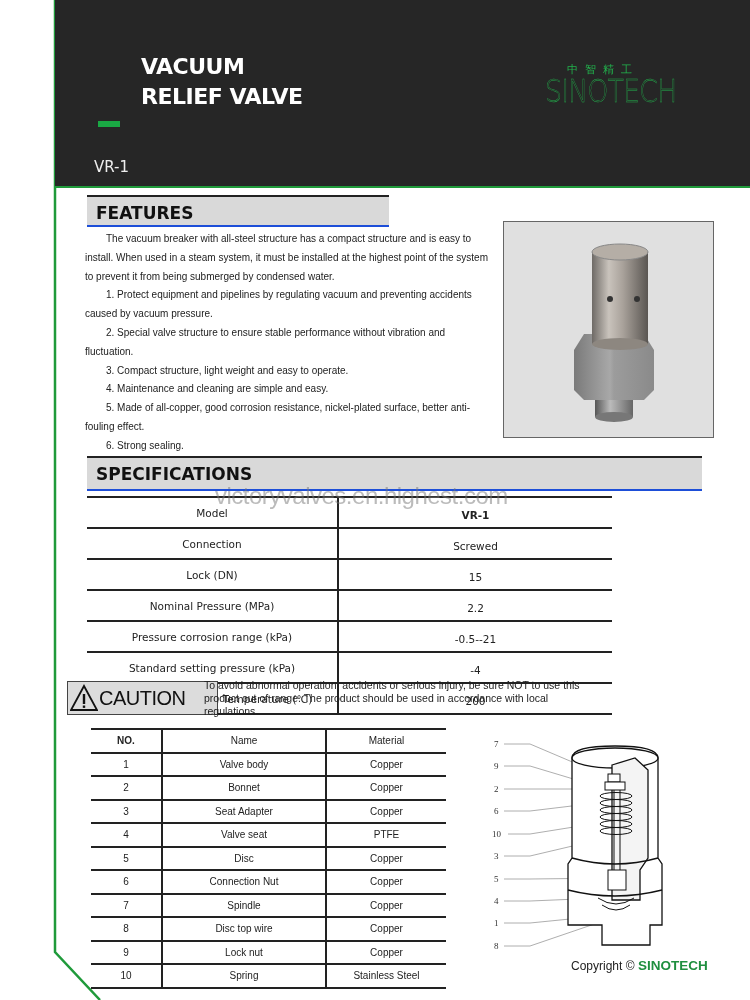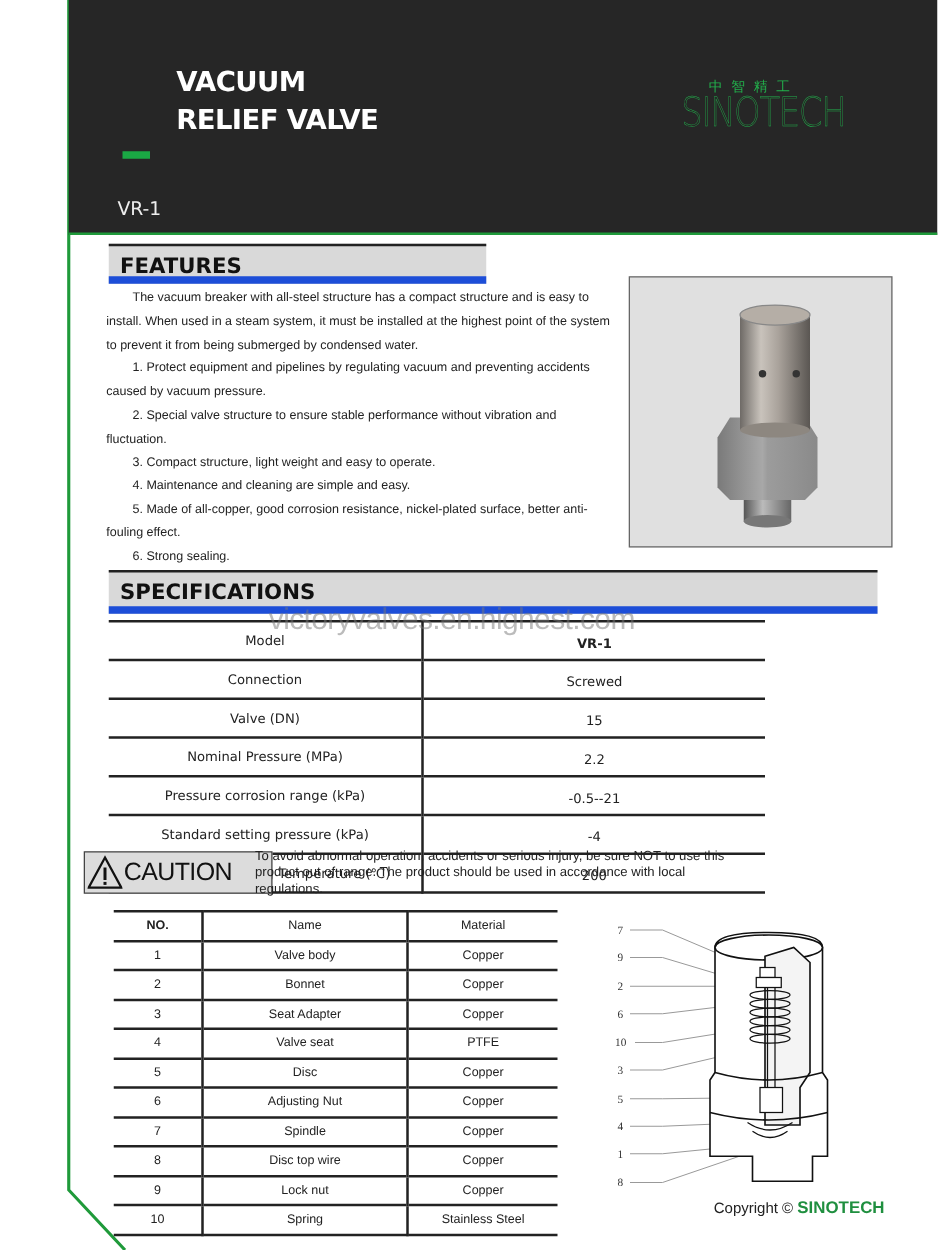--- a/index.html
+++ b/index.html
@@ -5,21 +5,21 @@
   html, body { margin:0; padding:0; }
   body { width:750px; height:1000px; position:relative; background:#fff; overflow:hidden; font-family:"Liberation Sans", sans-serif; color:#222; }
   .green-frame { position:absolute; left:0; top:0; width:750px; height:1000px; pointer-events:none; }
   .header { position:absolute; left:55px; top:0; width:695px; height:186px; background:#262626; border-bottom:2px solid #1f9a3a; }
   .title { position:absolute; left:42px; top:52px; color:#fff; font-family:"DejaVu Sans", sans-serif; font-weight:bold; font-size:22px; line-height:30px; letter-spacing:-0.5px;margin-left:44px; }
   .title-bar { position:absolute; left:43px; top:121px; width:22px; height:6px; background:#1aa844; }
   .model-label { position:absolute; left:39px; top:158px; color:#eee; font-family:"DejaVu Sans", sans-serif; font-size:15px; }
   .logo { position:absolute; left:490px; top:54px; width:125px; height:60px; }
   .logo .cn { position:absolute; left:22px; top:8px; color:#22b24c; font-size:11px; letter-spacing:7px; }
   .logo .en { position:absolute; left:0; top:18px; color:#22b24c; font-family:"DejaVu Sans", sans-serif; font-size:27px; font-weight:100; letter-spacing:-1px; transform:scaleY(1.2); transform-origin:top left; -webkit-text-stroke:0.3px #22b24c; color:transparent; }
-  .section-head { position:absolute; background:#d9d9d9; border-top:2px solid #222; border-bottom:6px solid #1d4ed8; font-family:"DejaVu Sans", sans-serif; font-weight:bold; color:#111; }
+  .section-head { position:absolute; background:#d9d9d9; border-top:2px solid #222; border-bottom:2px solid #1d4ed8; font-family:"DejaVu Sans", sans-serif; font-weight:bold; color:#111; }
   .features-head { left:87px; top:195px; width:302px; height:32px; font-size:17px; line-height:32px; padding-left:9px; box-sizing:border-box; }
   .features-text { position:absolute; left:85px; top:230px; width:405px; font-size:10px; line-height:18.8px; color:#222; }
   .features-text p { margin:0; }
   .features-text .ind { text-indent:21px; }
   .product-img { position:absolute; left:503px; top:221px; width:211px; height:217px; background:#e0e0e0; border:1.5px solid #666; box-sizing:border-box; }
   .specs-head { left:87px; top:456px; width:615px; height:35px; font-size:17px; line-height:33px; padding-left:9px; box-sizing:border-box; }
   .spec-table { position:absolute; left:87px; top:496px; width:525px; border-collapse:collapse; font-family:"DejaVu Sans", sans-serif; font-size:10.5px; color:#222; }
   .spec-table td { height:24px; border-top:2px solid #222; padding:0 4px; }
   .spec-table tr:last-child td { border-bottom:2px solid #222; }
   .spec-table td.k { width:242px; text-align:center; border-right:2px solid #222; }
@@ -110,21 +110,21 @@
   <tbody>
       <tr>
         <td class="k">Model</td>
         <td class="v">VR-1</td>
       </tr>
   <tr>
         <td class="k">Connection</td>
         <td class="v">Screwed</td>
       </tr>
   <tr>
-        <td class="k">Valve (DN)</td>
+        <td class="k">Lock (DN)</td>
         <td class="v">15</td>
       </tr>
   <tr>
         <td class="k">Nominal Pressure (MPa)</td>
         <td class="v">2.2</td>
       </tr>
   <tr>
         <td class="k">Pressure corrosion range (kPa)</td>
         <td class="v">-0.5--21</td>
       </tr>
@@ -178,21 +178,21 @@
         <td class="c2">Valve seat</td>
         <td>PTFE</td>
       </tr>
   <tr>
         <td class="c1">5</td>
         <td class="c2">Disc</td>
         <td>Copper</td>
       </tr>
   <tr>
         <td class="c1">6</td>
-        <td class="c2">Adjusting Nut</td>
+        <td class="c2">Connection Nut</td>
         <td>Copper</td>
       </tr>
   <tr>
         <td class="c1">7</td>
         <td class="c2">Spindle</td>
         <td>Copper</td>
       </tr>
   <tr>
         <td class="c1">8</td>
         <td class="c2">Disc top wire</td>

